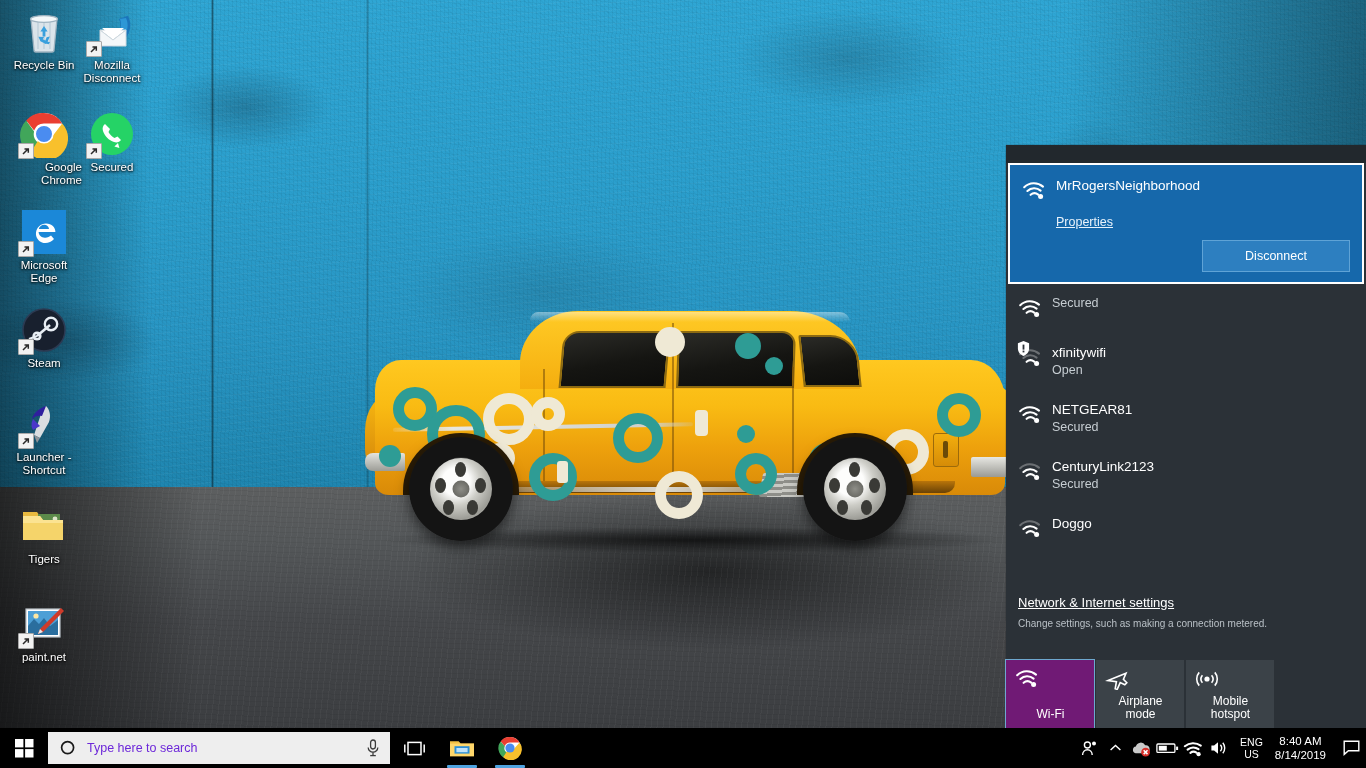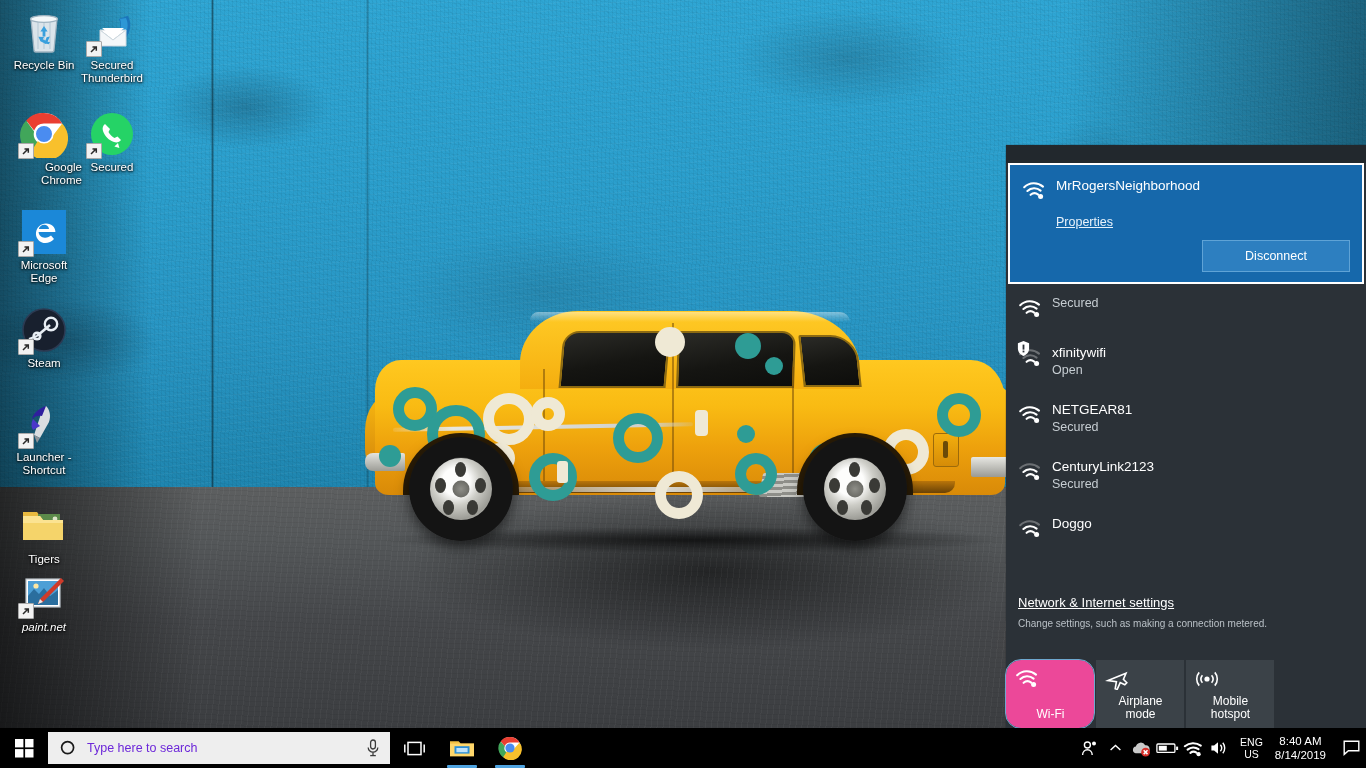--- a/index.html
+++ b/index.html
@@ -209,21 +209,21 @@
   #settings-link { font-size:13px; color:#fff; text-decoration:underline; cursor:pointer; }
   #settings-sub { font-size:10px; color:#b9c0c6; margin-top:7px; }
   #quick {
     position:absolute; left:1006px; bottom:40px; display:flex; gap:2px;
   }
   .qtile {
     width:88px; height:68px; background:#3b4248; color:#fff;
     padding:8px 8px 7px 9px; display:flex; flex-direction:column;
     justify-content:space-between; cursor:pointer;
   }
-  .qtile-on { background:#ec4899; outline:1px solid #6ea8cf;border-radius:15px; }
+  .qtile-on { background:#701a75; outline:1px solid #6ea8cf; }
   .qtile-lbl { font-size:12px; line-height:13px;text-align:center; }
   .wifi-arc { fill:none; stroke:#fff; stroke-width:2.1; stroke-linecap:round; }
 </style>
 </head>
 <body>
 
 <div id="wallpaper">
   <div class="wall-top"></div>
   <div class="wall-noise"></div>
   <div class="wall-seam" style="left:211px"></div>
@@ -317,21 +317,21 @@
           <path d="M40 8c4 7 3 18-5 25s-20 8-27 3c6 2 14 0 19-5s7-14 4-20c3-1 7-3 9-3z" fill="#1b75bb"></path>
           <path d="M38 10c3 6 2 15-4 21s-16 8-23 5c7 0 14-2 18-7s5-13 3-18z" fill="#2d97d6"></path>
           <path d="M12 22h26l-13 10z" fill="#ffffff" stroke="#cfd8de" stroke-width="1"></path>
           <path d="M12 22v16h26V22l-13 10z" fill="#f4f7f9" stroke="#cfd8de" stroke-width="1"></path>
           <path d="M14 20h22l-11 9z" fill="#ffffff"></path>
         </svg><span class="shortcut-ov">
           <svg viewBox="0 0 12 12">
             <path d="M3 9l5-5M4.5 4h3.8v3.8" fill="none" stroke="#2a2a2a" stroke-width="1.5"></path>
           </svg>
         </span></div>
-      <div class="di-label">Secured Thunderbird</div>
+      <div class="di-label">Mozilla Disconnect</div>
     </div>
     <div class="desk-icon" style="left: 6px; top: 110px; text-align: right;">
       <div class="di-img"><svg width="48" height="48" viewBox="0 0 48 48">
           <circle cx="24" cy="24" r="21" fill="#fff"></circle>
           <path d="M24 3a21 21 0 0 1 18.2 10.5H24a10.5 10.5 0 0 0-9.9 7L6.1 10.6A21 21 0 0 1 24 3z" fill="#ea3e31"></path>
           <path d="M6.1 10.6l8 10.9A10.5 10.5 0 0 0 19 33.4l-8.8 9.9A21 21 0 0 1 6.1 10.6z" fill="#41a65a"></path>
           <path d="M42.2 13.5A21 21 0 0 1 10.2 43.3l8.9-14.2a10.5 10.5 0 0 0 14.3-4.2z" fill="#f8c02c"></path>
           <circle cx="24" cy="24" r="8.8" fill="#4a8cf0"></circle>
           <circle cx="24" cy="24" r="8.8" fill="none" stroke="#fff" stroke-width="1.6"></circle>
         </svg><span class="shortcut-ov">
@@ -398,21 +398,21 @@
       <div class="di-img"><svg width="48" height="48" viewBox="0 0 48 48">
           <path d="M3 10h14l3 4h12v6H3z" fill="#e8b93f"></path>
           <rect x="18" y="12" width="22" height="22" fill="#5b8a4a"></rect>
           <path d="M18 28l6-8 5 6 4-5 7 9v4H18z" fill="#2f5a3a"></path>
           <circle cx="35" cy="17" r="2.4" fill="#dfe6cc"></circle>
           <path d="M3 14h17l3 4h20v20H3z" fill="#f5d46a"></path>
           <path d="M3 14h17l3 4h20v3H3z" fill="#fbe391"></path>
         </svg></div>
       <div class="di-label">Tigers</div>
     </div>
-    <div class="desk-icon" style="left: 6px; top: 570px; font-style: italic;">
+    <div class="desk-icon" style="left: 6px; top: 600px;">
       <div class="di-img"><svg width="48" height="48" viewBox="0 0 48 48">
           <rect x="6" y="9" width="34" height="28" fill="#fff" stroke="#b9c2c9" stroke-width="1.2"></rect>
           <rect x="8" y="11" width="30" height="24" fill="#4d9fd6"></rect>
           <path d="M8 26l6-7 5 5 5-6 6 8 8-6v15H8z" fill="#2a6e9e"></path>
           <circle cx="16" cy="16" r="2.6" fill="#ffe8a3"></circle>
           <path d="M41 8l3 3-21 21-5 2 2-5z" fill="#cf3b2a"></path>
           <path d="M20 29l-2 5 5-2z" fill="#e8e8e8"></path>
         </svg><span class="shortcut-ov">
           <svg viewBox="0 0 12 12">
             <path d="M3 9l5-5M4.5 4h3.8v3.8" fill="none" stroke="#2a2a2a" stroke-width="1.5"></path>

